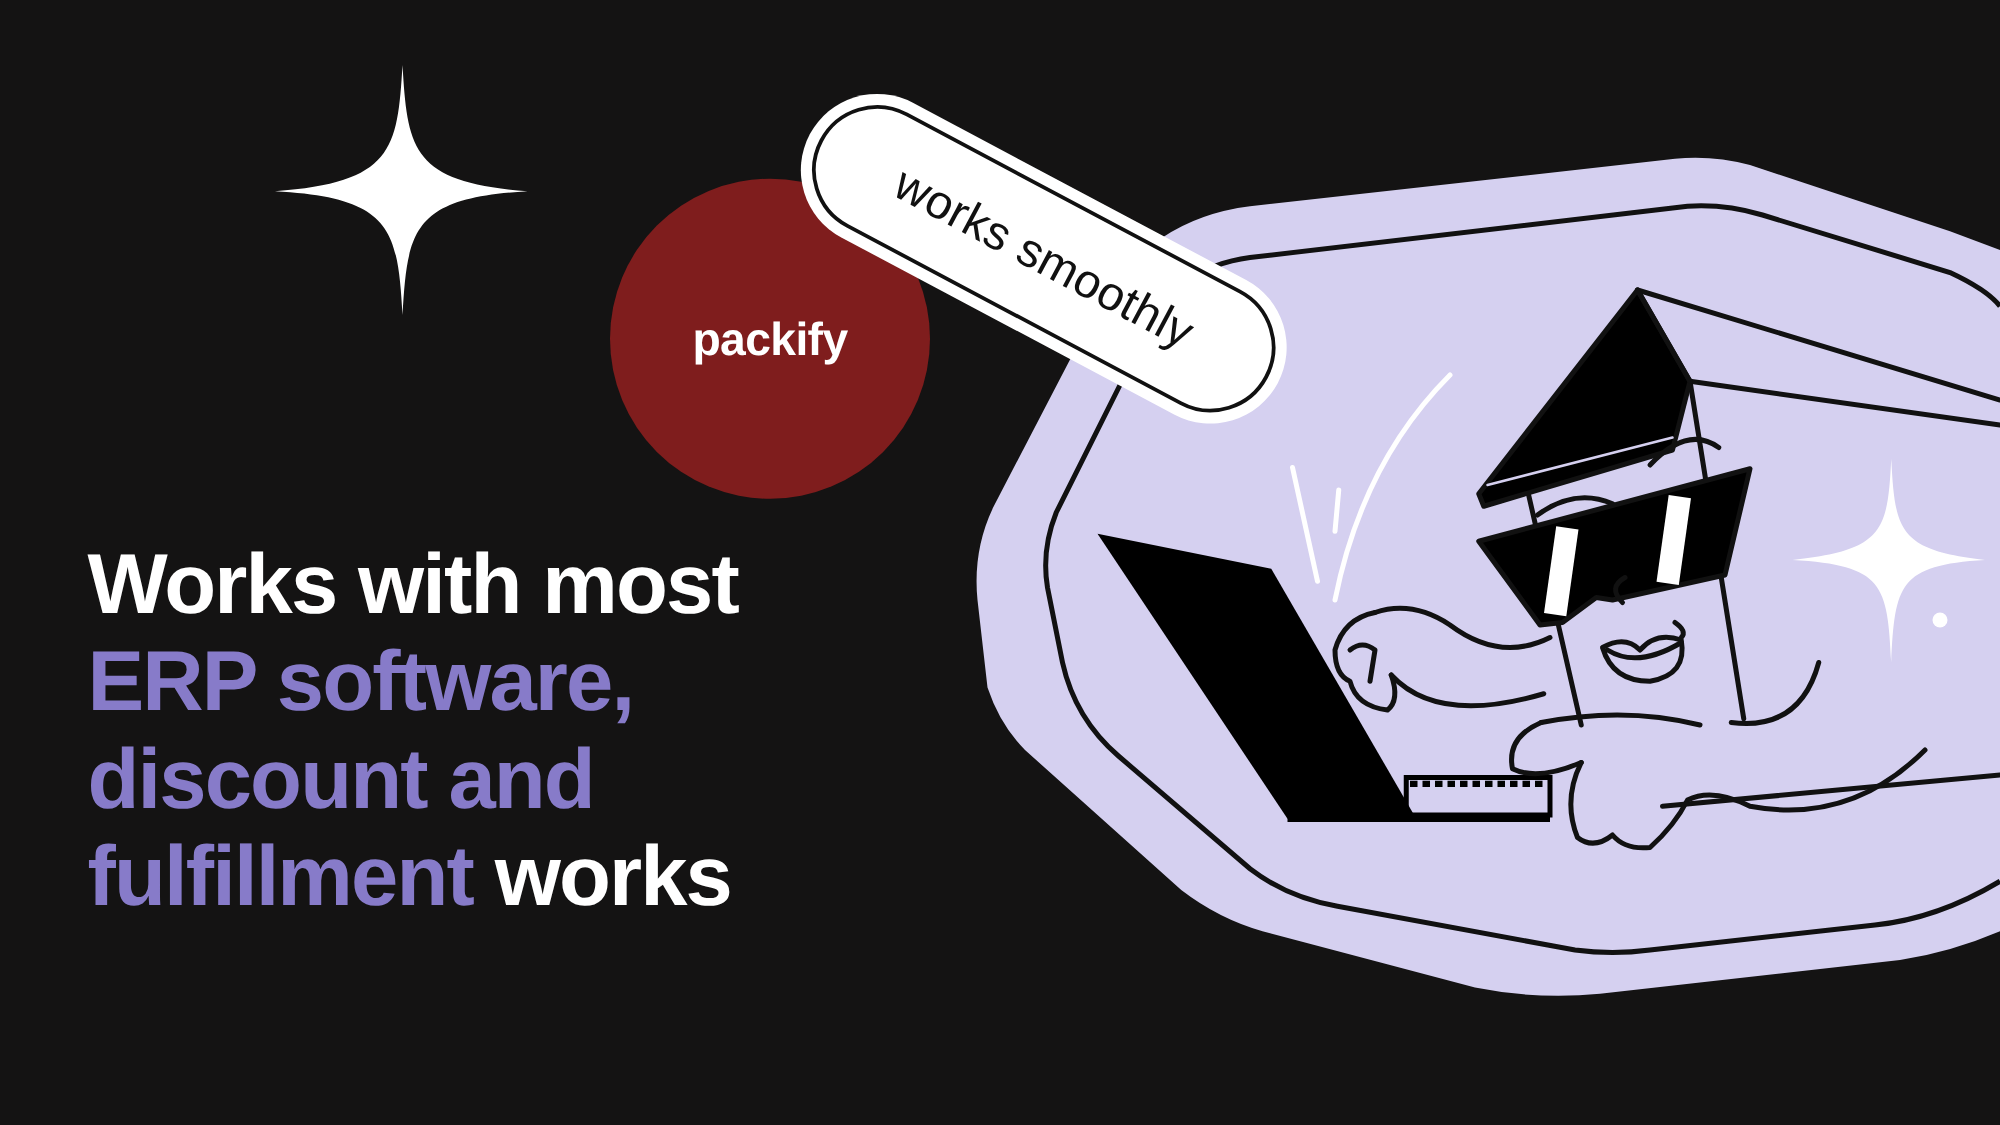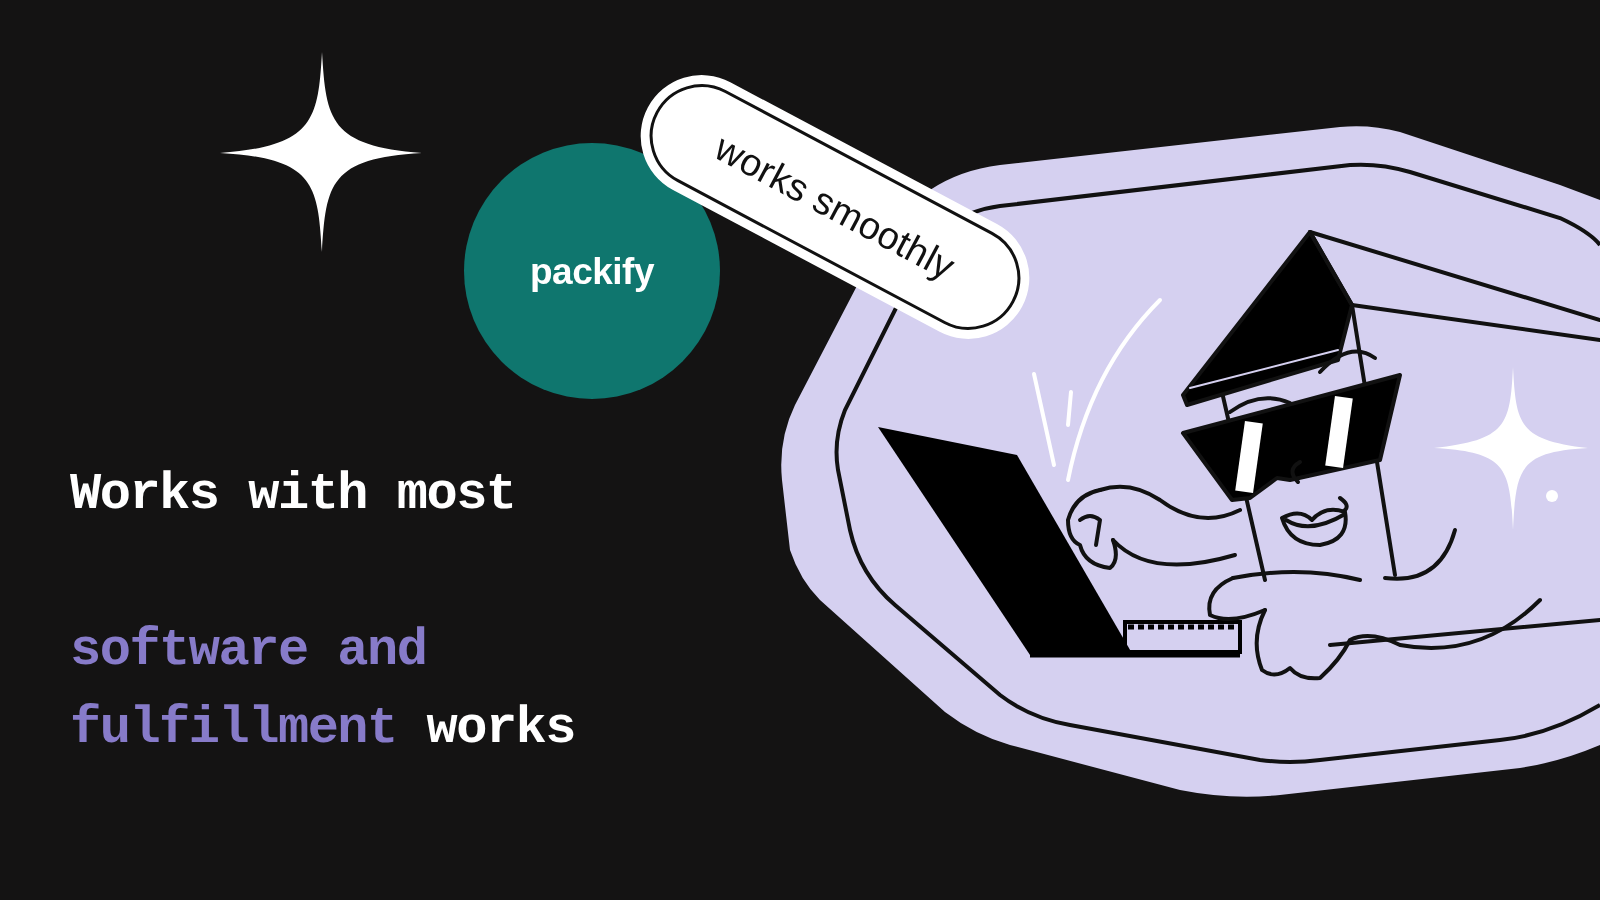--- a/index.html
+++ b/index.html
@@ -1,23 +1,23 @@
 <!DOCTYPE html>
 <html><head>
 <meta charset="utf-8">
 <style>
   html, body { margin:0; padding:0; }
   body { width:1600px; height:900px; background:#141313; overflow:hidden; position:relative;
          font-family:"Liberation Sans", "DejaVu Sans", sans-serif; }
   .art { position:absolute; left:0; top:0; width:1600px; height:900px; }
-  .headline { position:absolute; left:70px; top:456px; margin:0; font-weight:700;
-              font-size:52px; line-height:78px; letter-spacing:-1.5px; color:#ffffff;font-family:Liberation Mono, monospace; }
+  .headline { position:absolute; left:70px; top:428px; margin:0; font-weight:700;
+              font-size:68px; line-height:78px; letter-spacing:-1.5px; color:#ffffff; }
   .headline .accent { color:#877bc9; }
-  .brand-circle { position:absolute; left:464px; top:143px; width:256px; height:256px;
-                  border-radius:50%; background:#0f766e; }
+  .brand-circle { position:absolute; left:488px; top:143px; width:256px; height:256px;
+                  border-radius:50%; background:#7f1d1d; }
   .brand-label { position:absolute; left:0; right:0; top:108px; text-align:center;
                  color:#fff; font-weight:700; font-size:37px; letter-spacing:-0.5px; }
   .pill { position:absolute; left:632px; top:155px; width:400px; height:98px;
           background:#fff; border:3px solid #111; border-radius:52px;
           box-shadow:0 0 0 9px #ffffff;
           transform:rotate(28deg); transform-origin:center; display:flex;
           align-items:center; justify-content:center; }
   .pill-label { color:#111; font-size:38px; font-weight:400; letter-spacing:0.2px; }
 </style>
 </head>
@@ -92,17 +92,17 @@
 <div class="brand-circle">
   <div class="brand-label">packify</div>
 </div>
 
 <div class="pill">
   <span class="pill-label">works smoothly</span>
 </div>
 
 <h1 class="headline">
   <span>Works with most</span><br>
-  <br>
-  <span class="accent">software and</span><br>
+  <span class="accent">ERP software,</span><br>
+  <span class="accent">discount and</span><br>
   <span class="accent">fulfillment</span>
   <span>works</span>
 </h1>
 
 </body></html>

